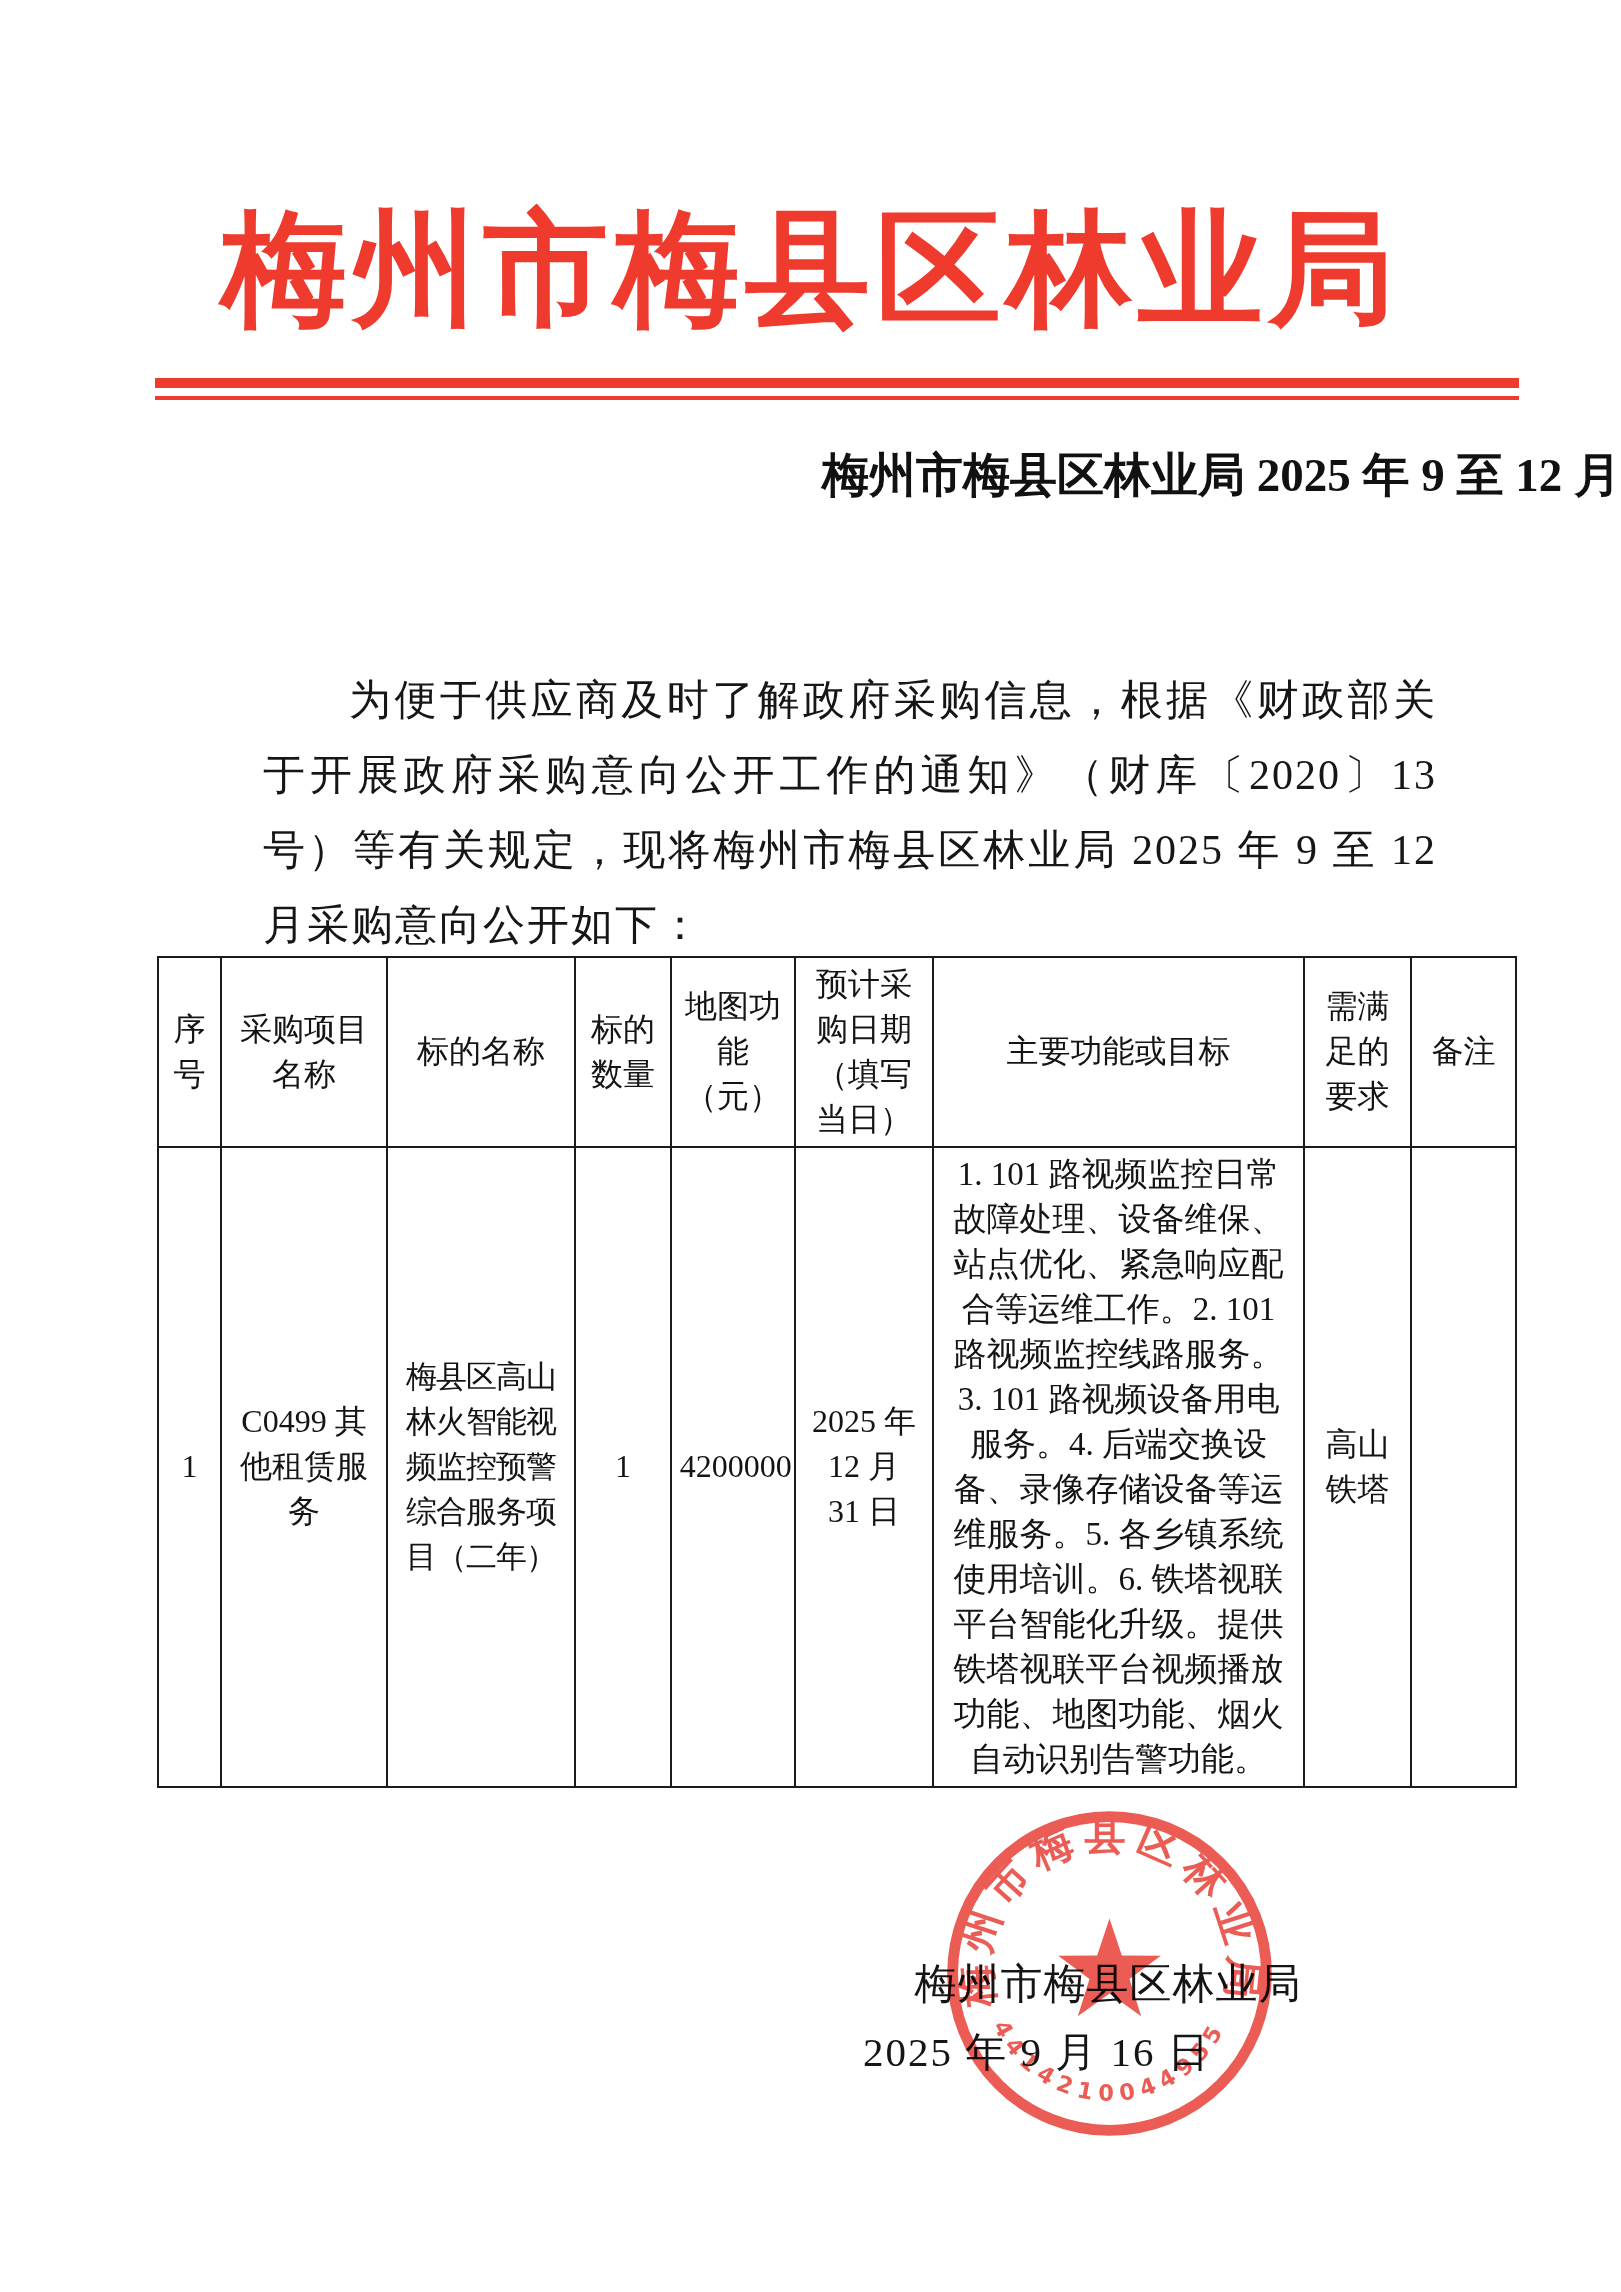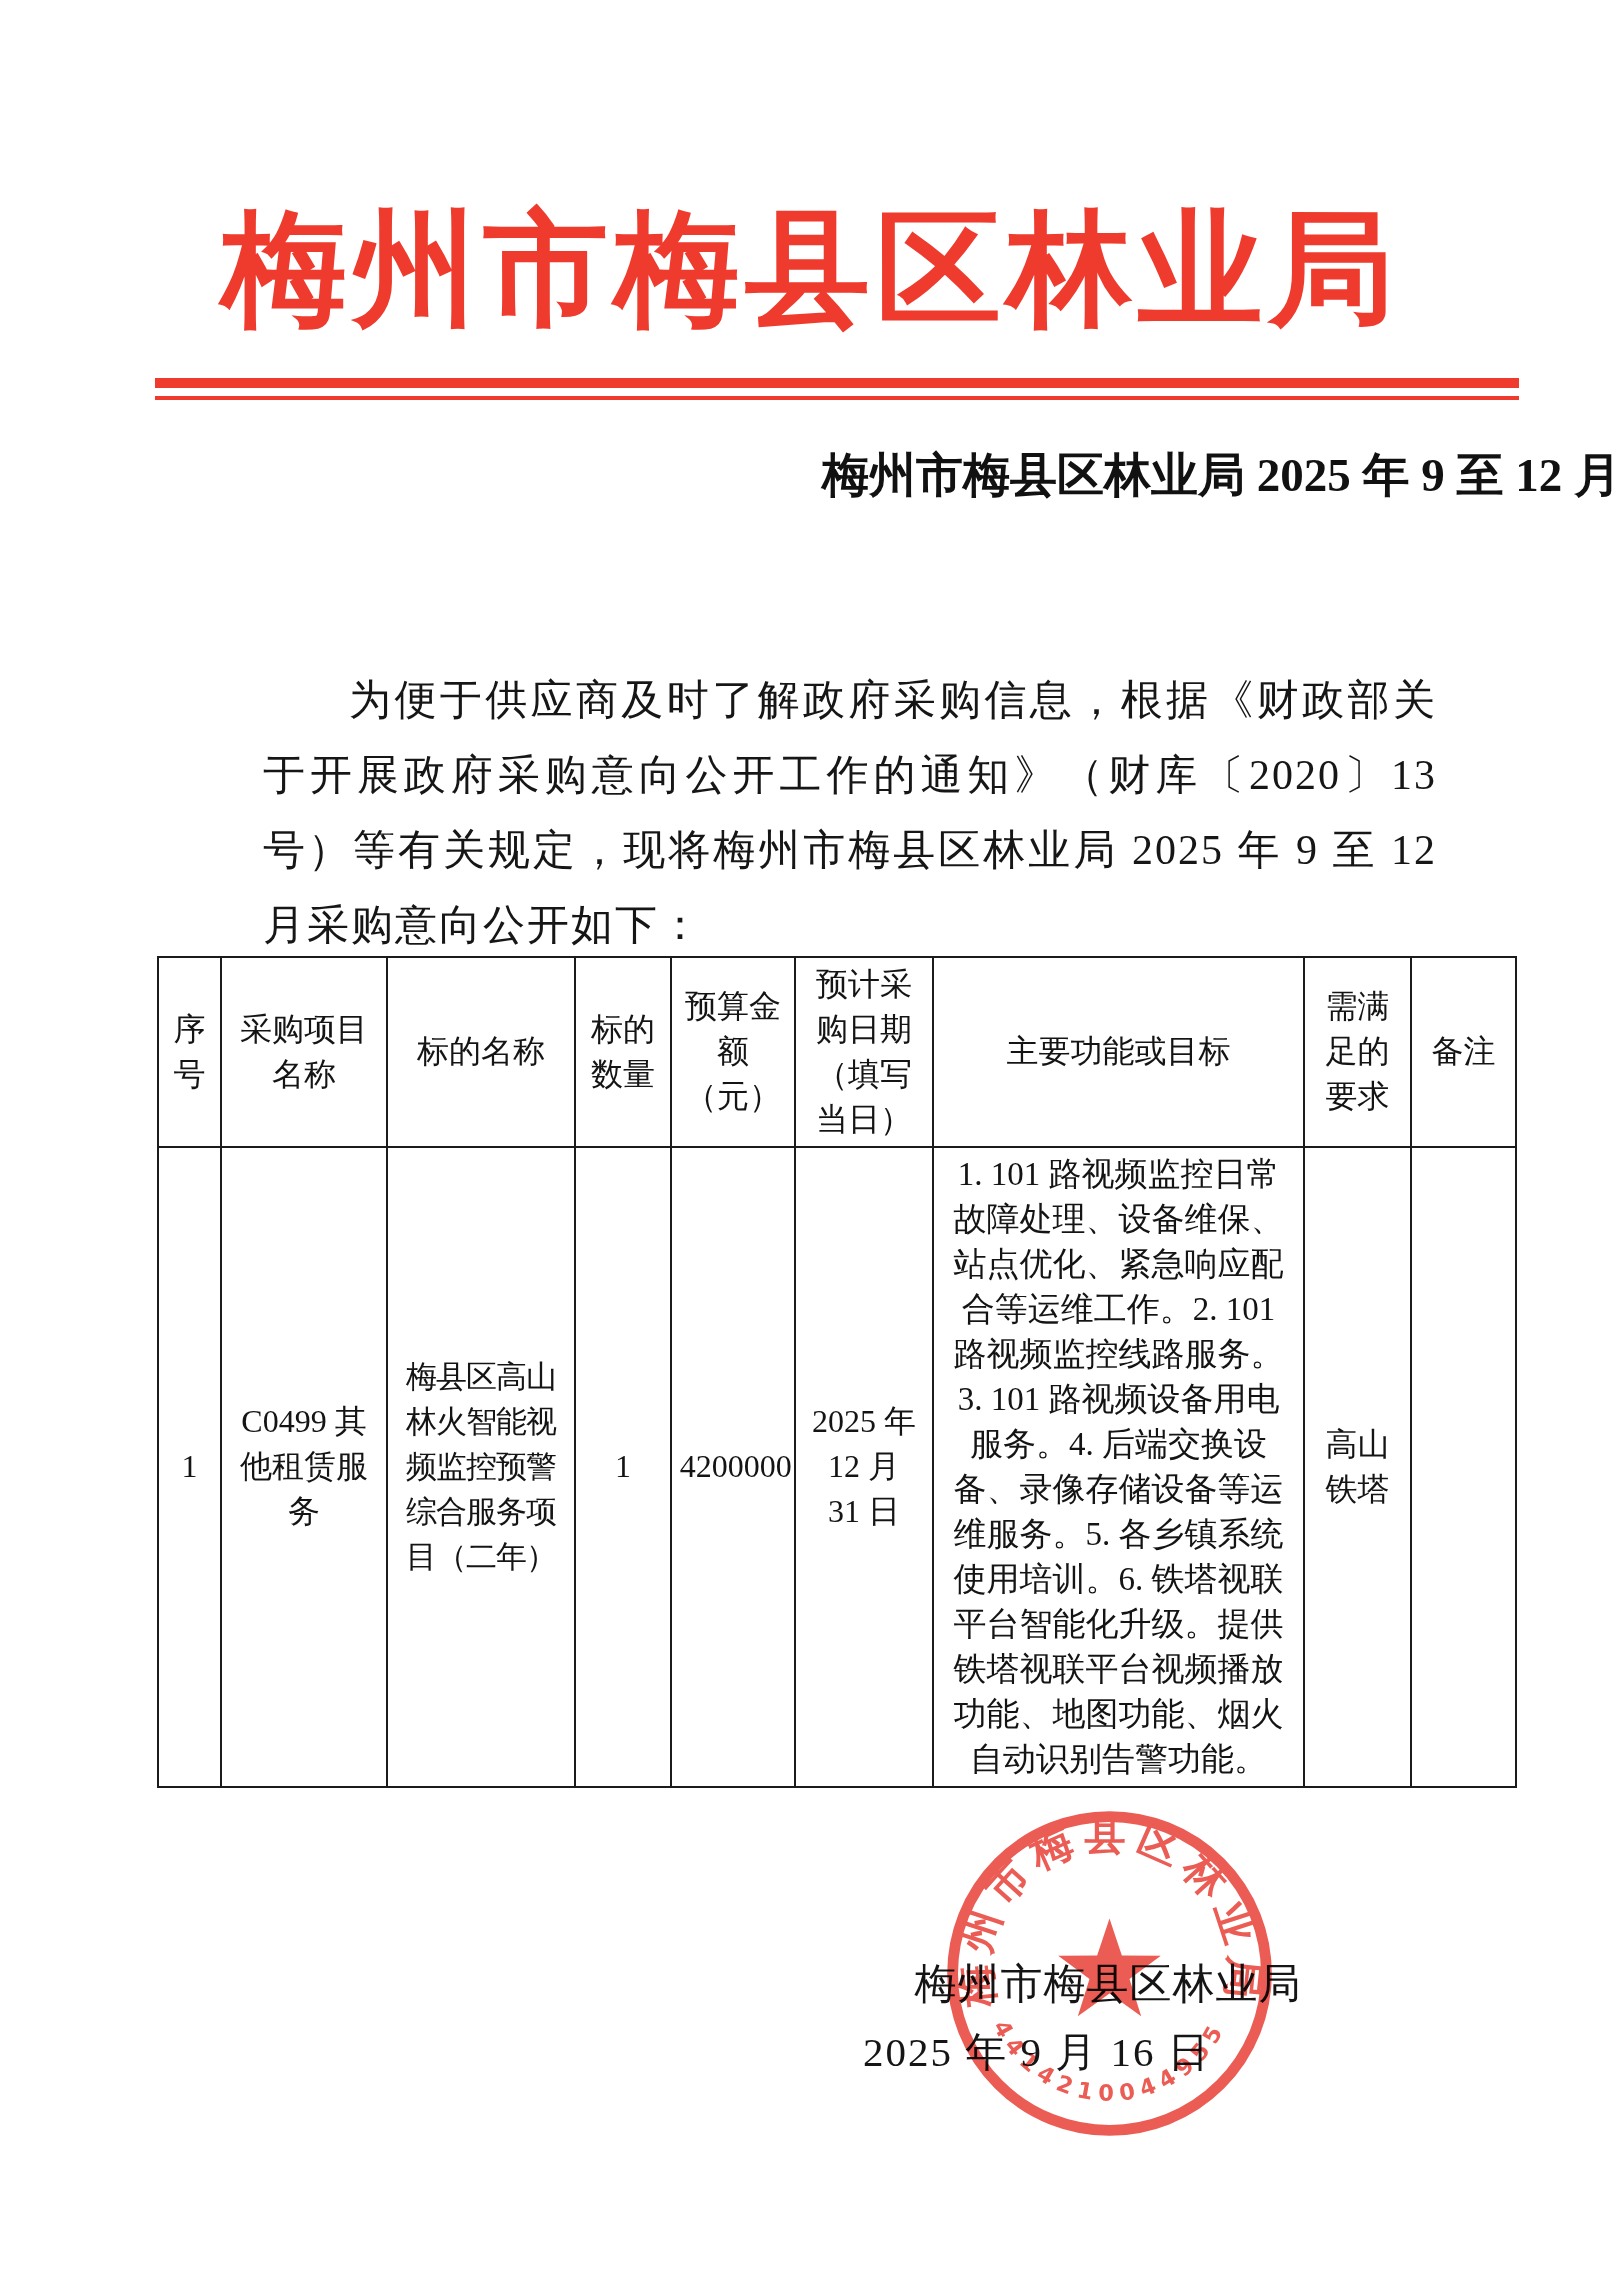--- a/index.html
+++ b/index.html
@@ -130,21 +130,21 @@
       <col style="width:371px">
         <col style="width:107px">
         <col style="width:105px">
     </colgroup>
     <tbody>
       <tr class="head-row">
         <th>序号</th>
         <th>采购项目名称</th>
         <th>标的名称</th>
         <th>标的数量</th>
-        <th>预算金额（元）</th>
+        <th>地图功能（元）</th>
         <th>预计采购日期（填写当日）</th>
         <th>主要功能或目标</th>
         <th>需满足的要求</th>
         <th>备注</th>
       </tr>
       <tr class="data-row">
         <td>1</td>
         <td class="cell-project">C0499 其他租赁服务</td>
         <td class="cell-subject">梅县区高山林火智能视频监控预警综合服务项目（二年）</td>
         <td>1</td>

